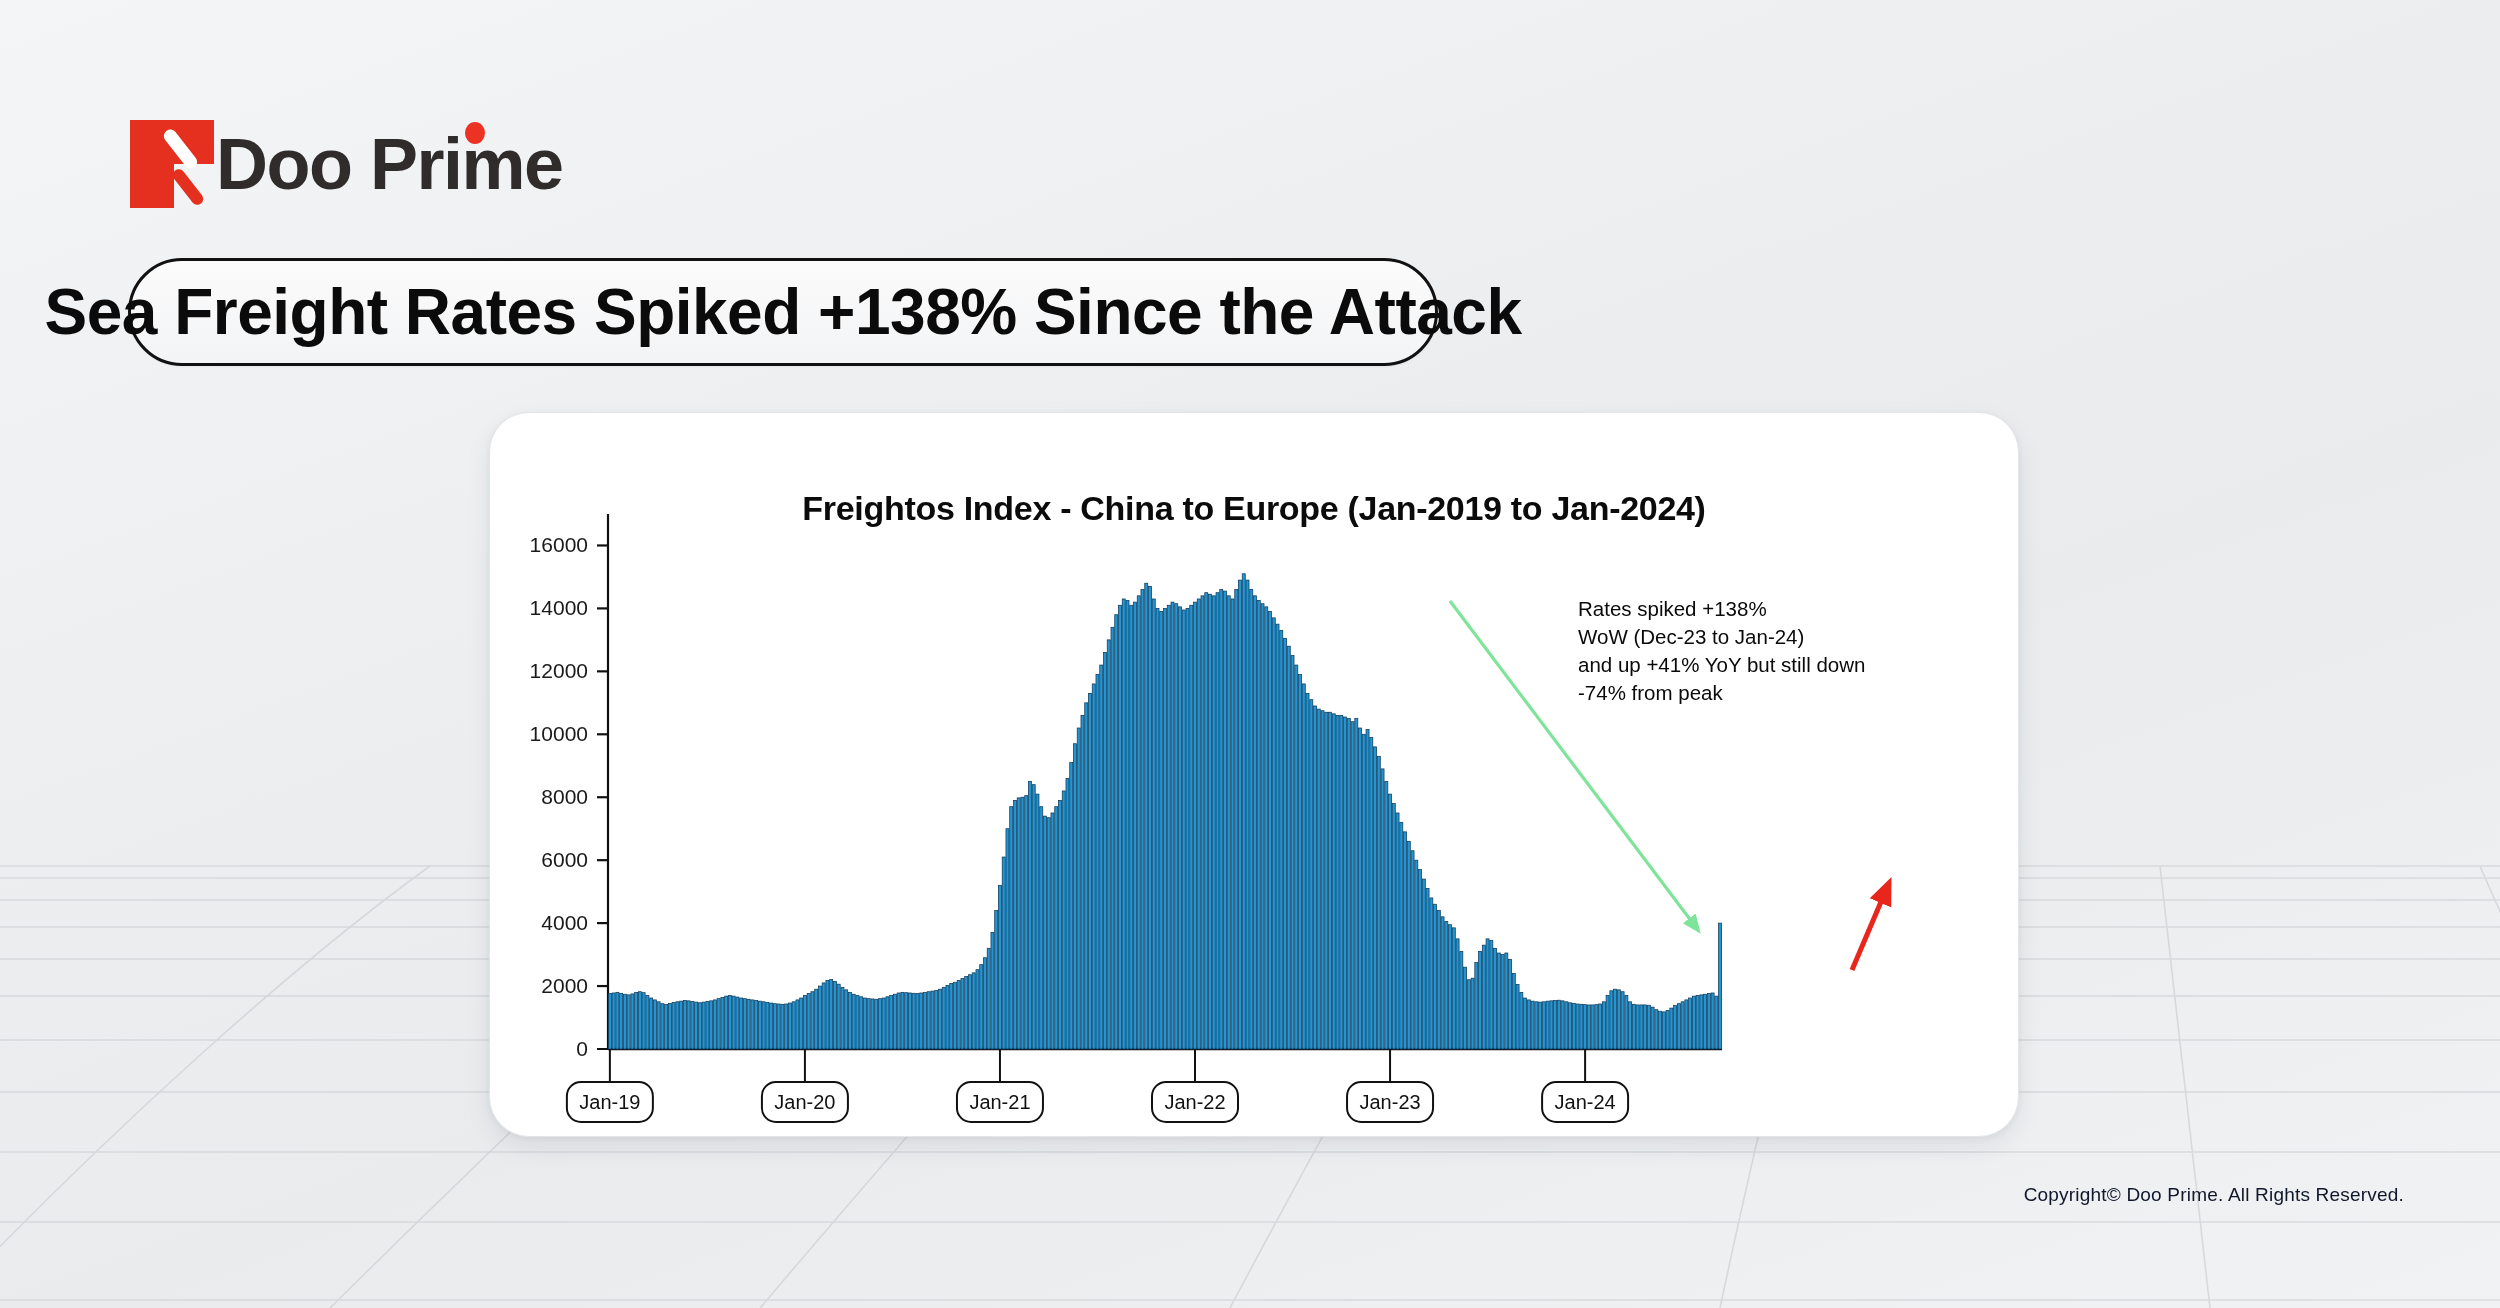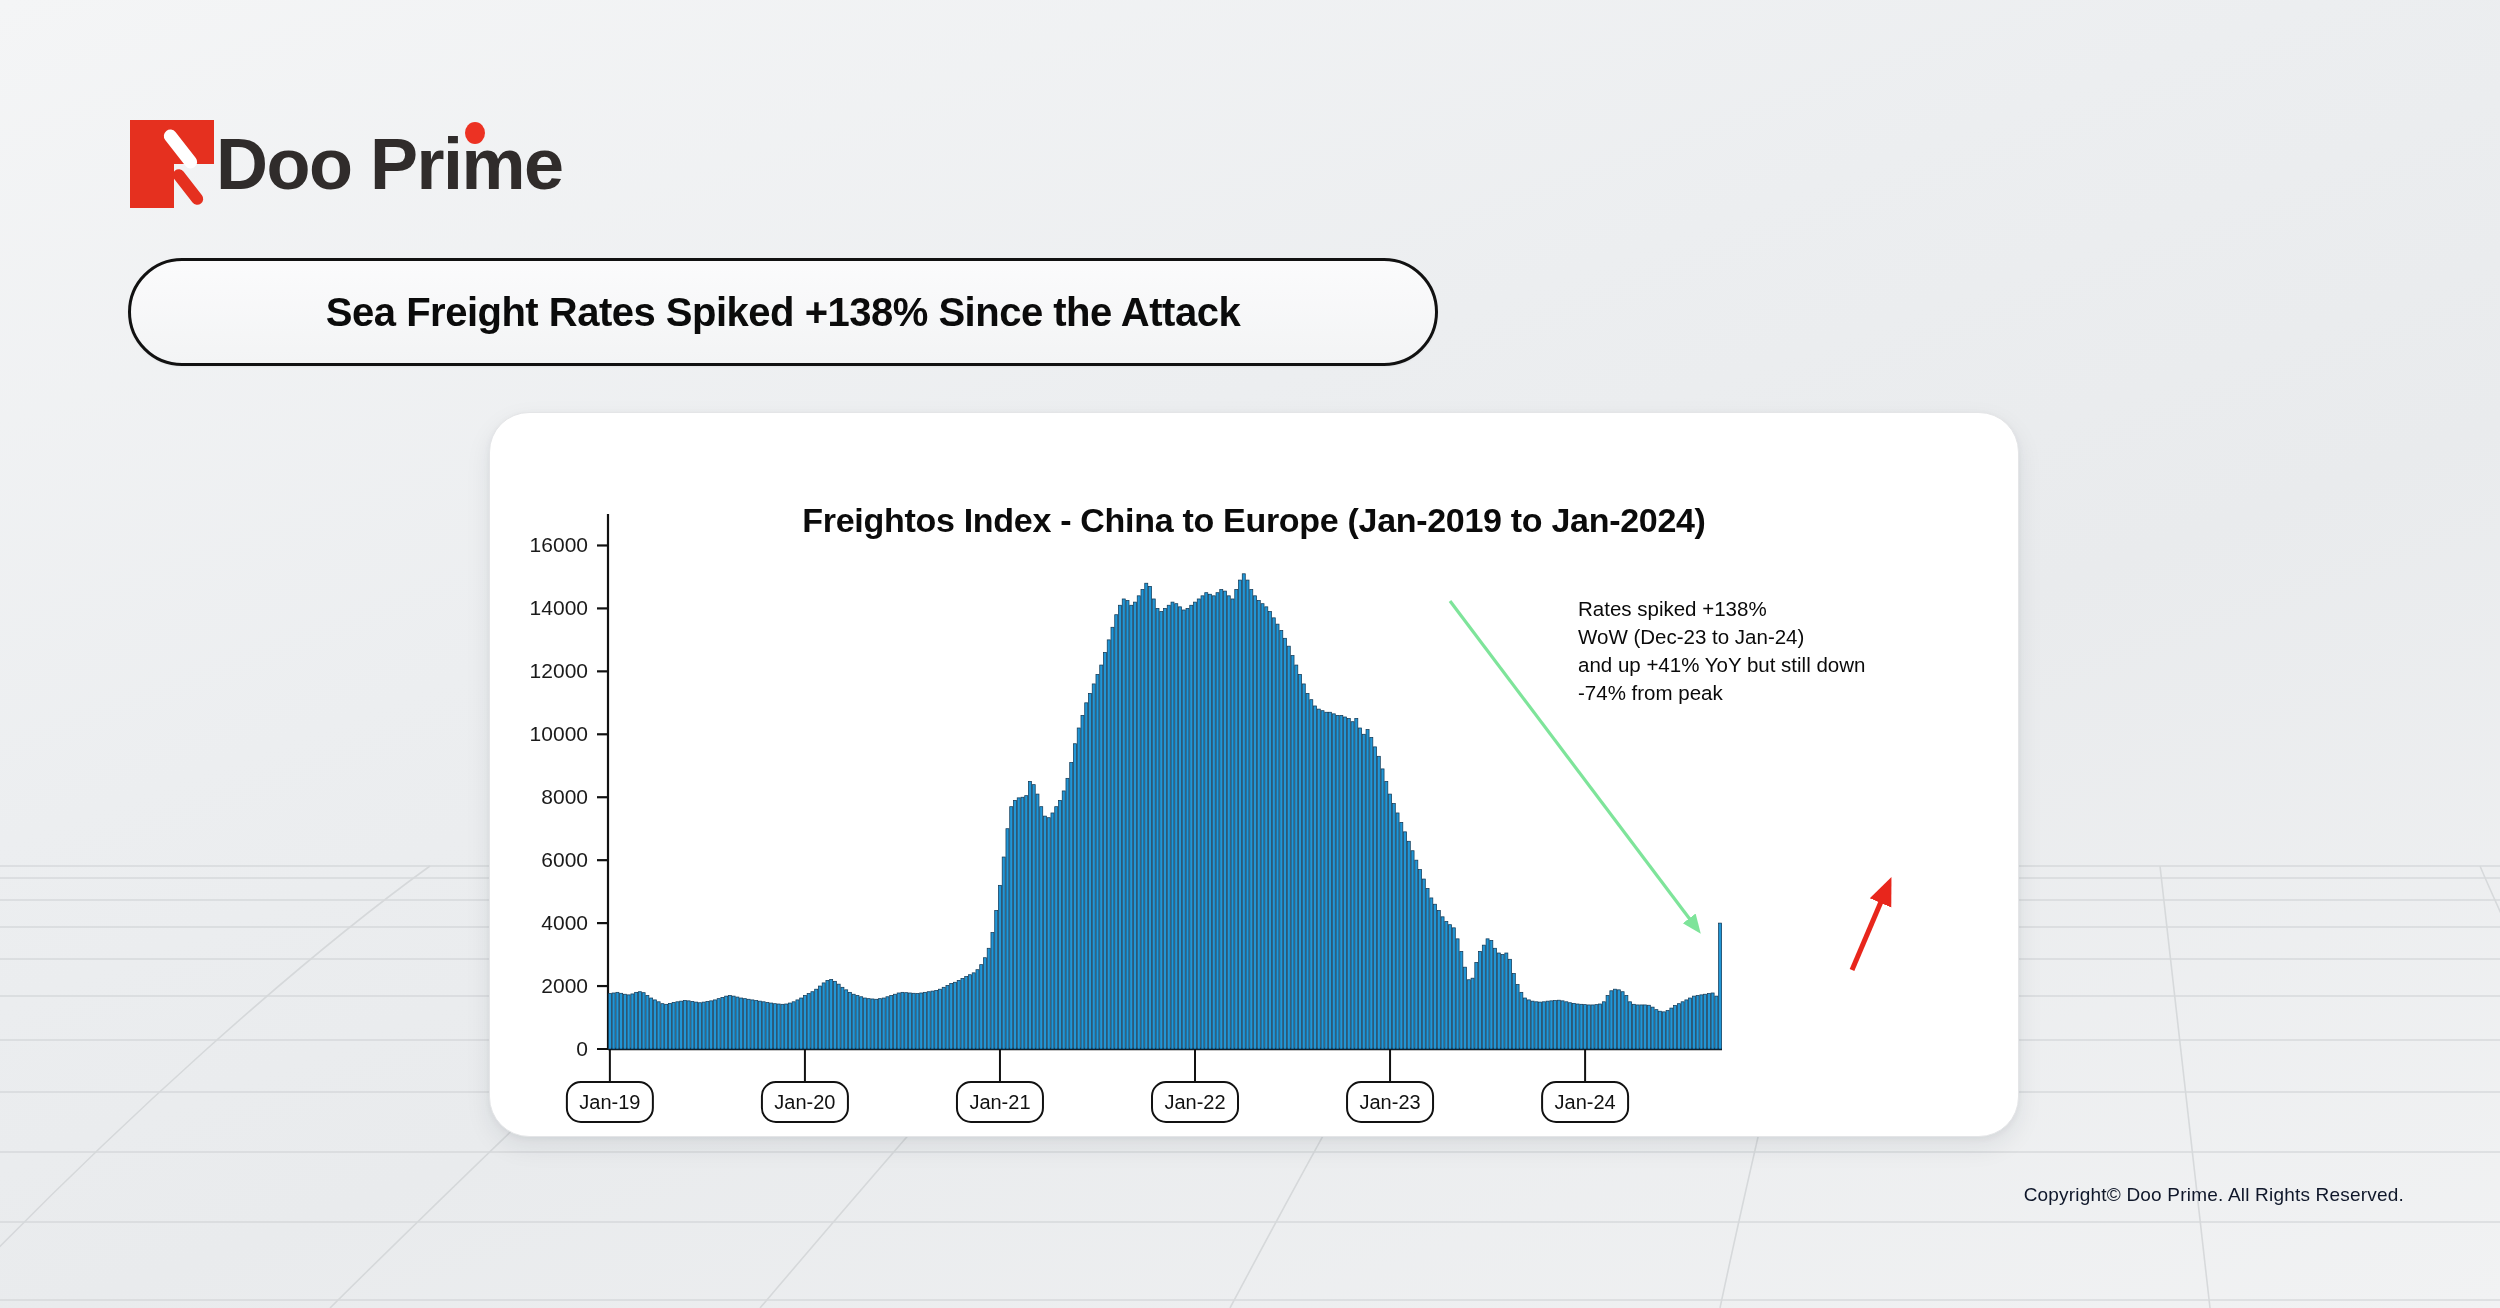--- a/index.html
+++ b/index.html
@@ -36,35 +36,35 @@
   
   #headline-pill {
     position: absolute; left: 128px; top: 258px;
     width: 1310px; height: 108px;
     border: 3px solid #111; border-radius: 54px;
     background: linear-gradient(180deg, #fbfbfc 0%, #f3f4f5 100%);
     display: flex; align-items: center; justify-content: center;
     box-shadow: 0 1px 2px rgba(0,0,0,.05);
   }
   #headline-text {
-    font-size: 40px; font-weight: 700; color: #0b0b0b;
+    font-size: 64px; font-weight: 700; color: #0b0b0b;
     letter-spacing: -0.5px; white-space: nowrap;
   }
 
   
   #chart-card {
     position: absolute; left: 489px; top: 412px;
     width: 1530px; height: 725px;
     background: #fff; border-radius: 40px;
     border: 1px solid #e4e5e7;
     box-shadow: 0 10px 26px rgba(25,35,50,.08), 0 2px 6px rgba(25,35,50,.05);
     overflow: hidden;
   }
   #chart-title {
-    position: absolute; left: 0; right: 0; top: 88px;
+    position: absolute; left: 0; right: 0; top: 76px;
     text-align: center;
     font-size: 34px; font-weight: 700; color: #0b0b0b;
     letter-spacing: -0.3px;
   }
   #plot-svg { position: absolute; left: 0; top: 0; }
 
   .tick-label { font-size: 21px; fill: #1a1a1a; font-family: "Liberation Sans", sans-serif; }
   .xtick-label { font-size: 20px; fill: #111; font-family: "Liberation Sans", sans-serif; }
   .annot-line { font-size: 20.5px; fill: #0a0a0a; font-family: "Liberation Sans", sans-serif; }
 

